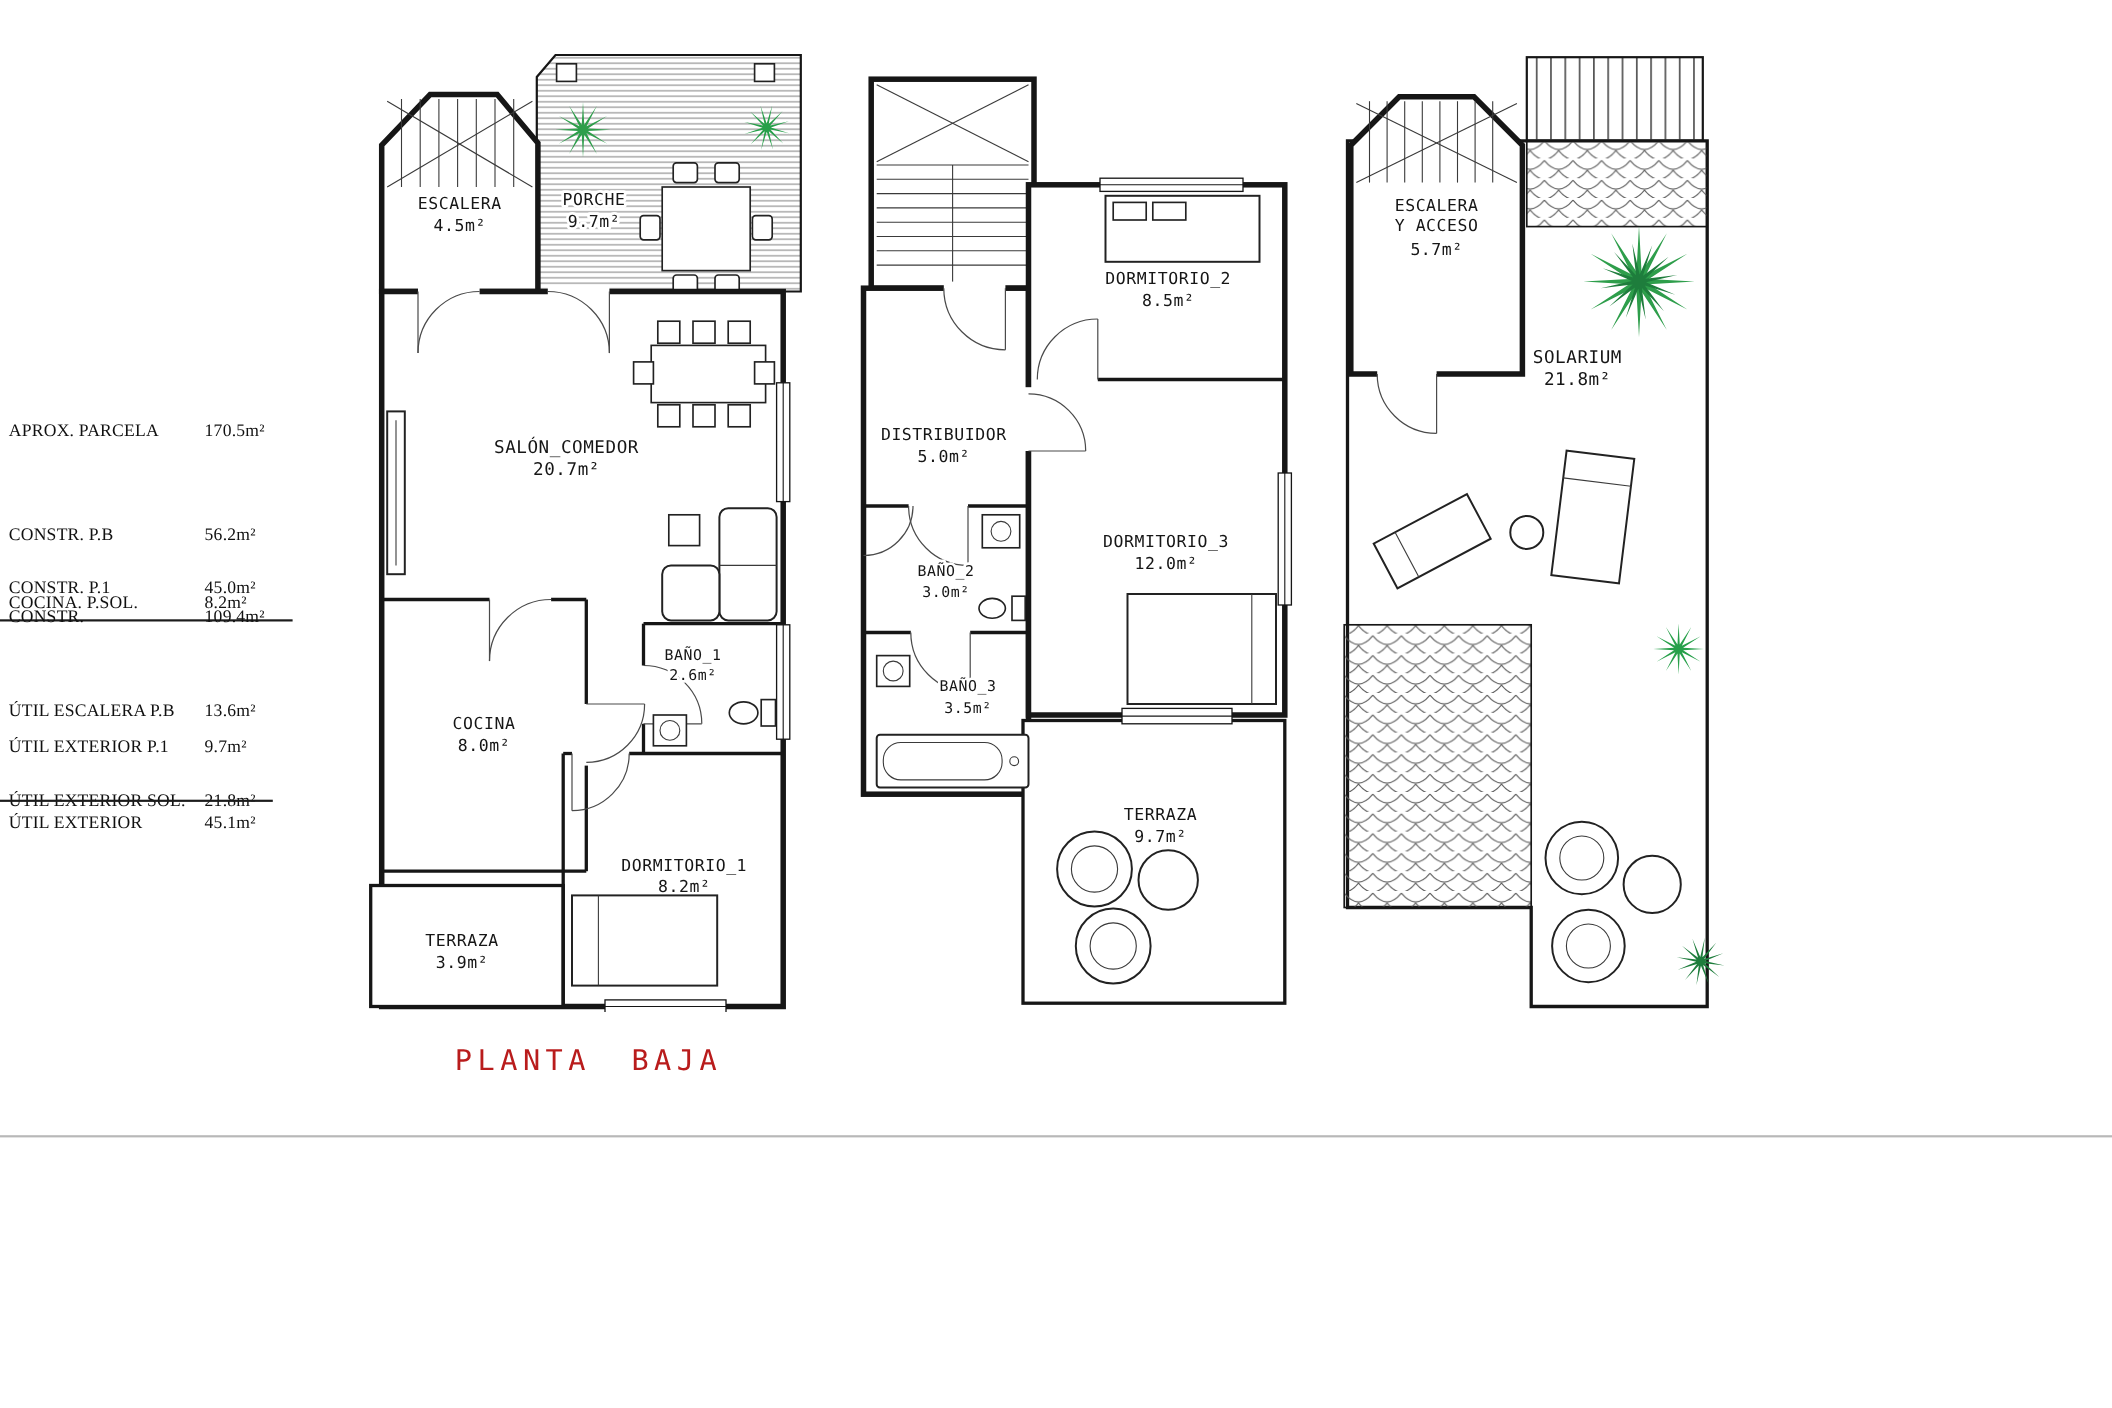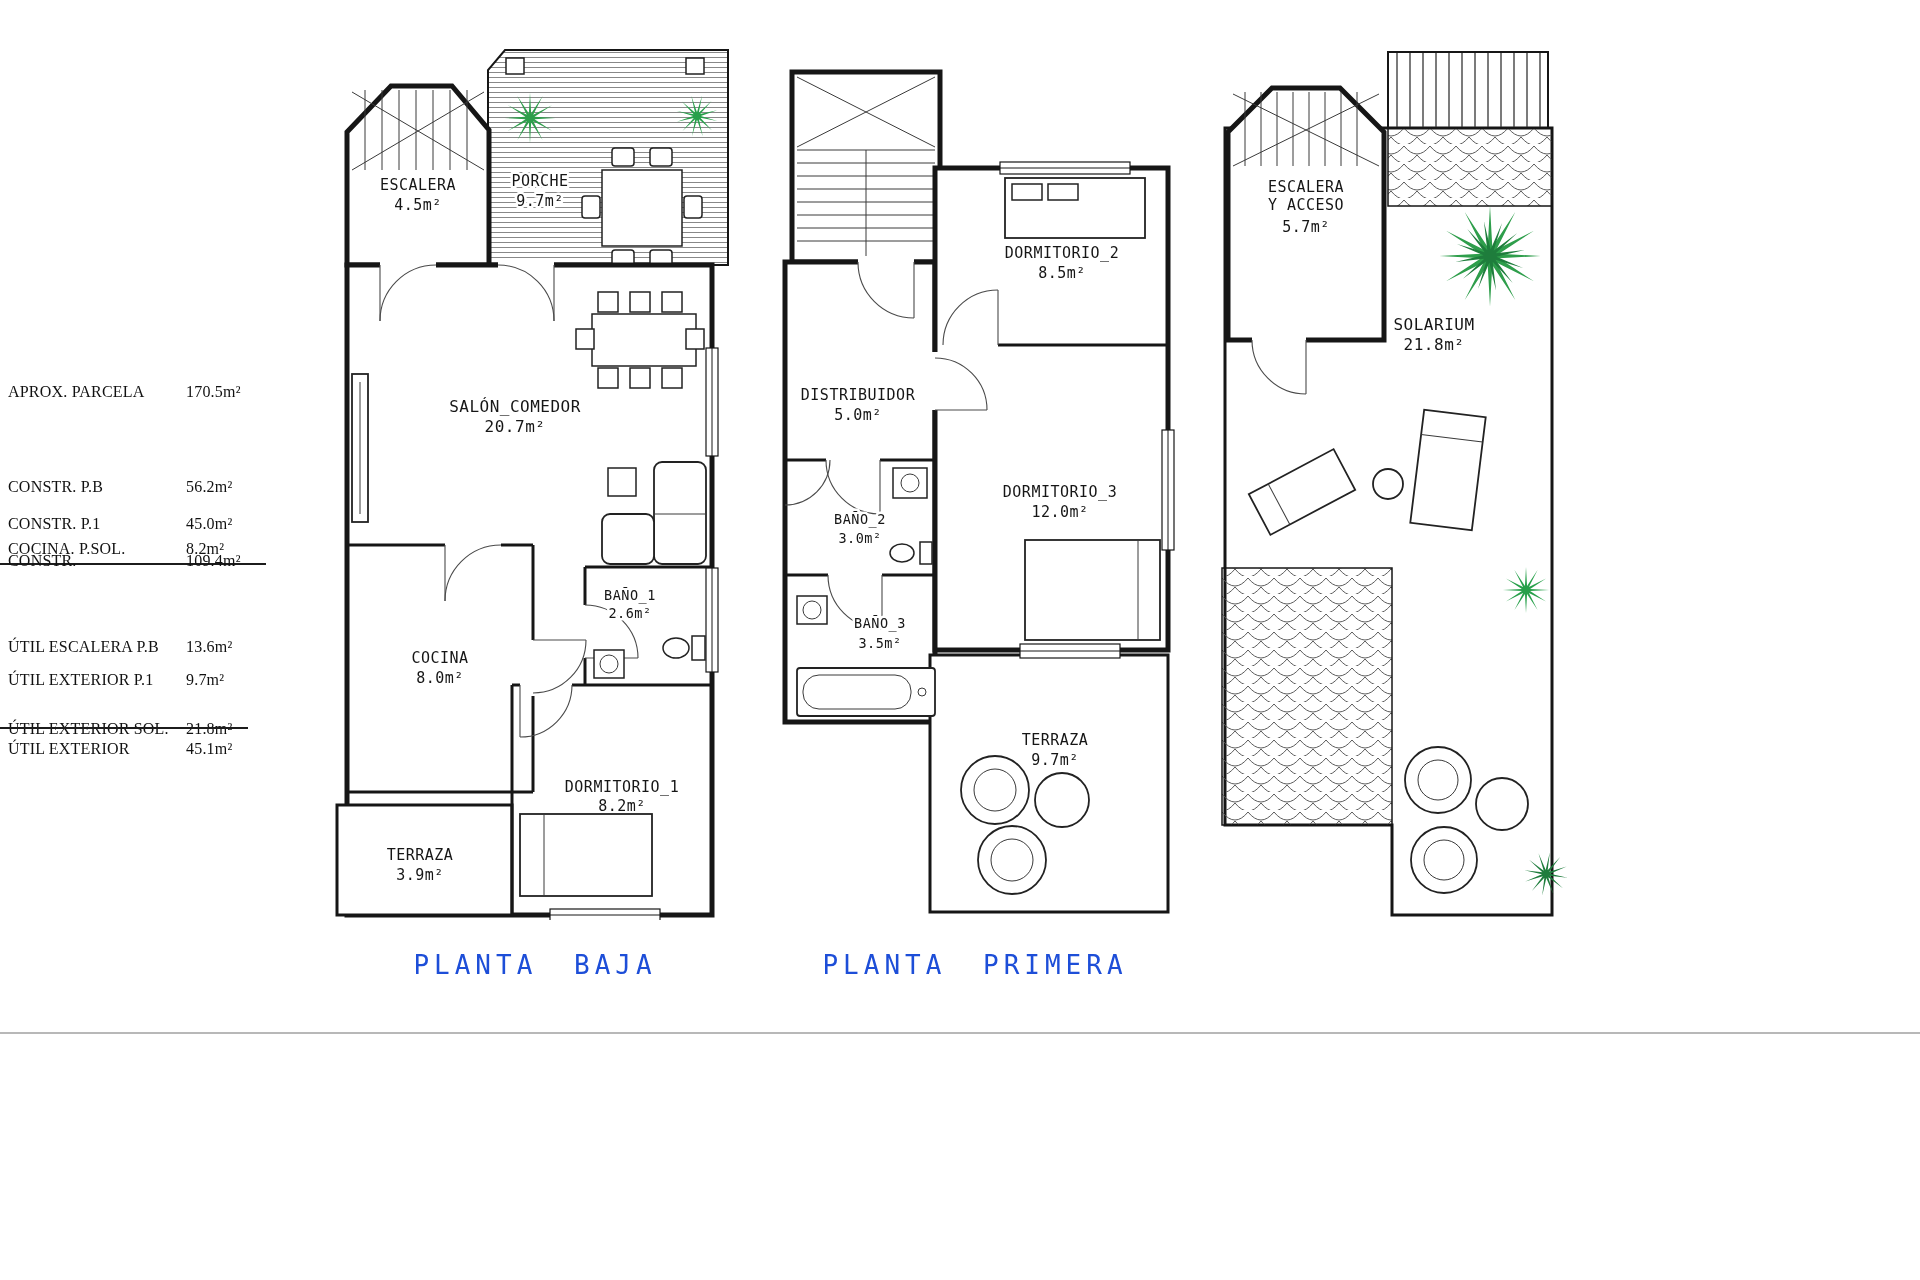--- a/index.html
+++ b/index.html
@@ -6,21 +6,21 @@
   body{width:1920px;height:1280px;background:#ffffff;position:relative;overflow:hidden;
        font-family:"DejaVu Sans Mono", monospace;}
   .sheet{position:absolute;inset:0;}
   
   .legend{position:absolute;left:8px;top:0;width:280px;color:#111;}
   .legend-row{position:absolute;white-space:nowrap;font-size:16px;letter-spacing:0.2px;font-family:Liberation Serif, serif;}
   .legend-row .val{position:absolute;left:178px;top:0;}
   .legend-sep{position:absolute;left:-8px;border-top:2px solid #1c1c1c;height:0;}
   
   .plan{position:absolute;}
-  .plan-title{position:absolute;top:950px;text-align:center;font-size:26px;color:#1d4ed8;
+  .plan-title{position:absolute;top:950px;text-align:center;font-size:26px;color:#b91c1c;
               letter-spacing:5px;word-spacing:16px;white-space:nowrap;}
   .bottom-rule{position:absolute;left:0;top:1032px;width:1920px;height:2px;background:#b8b8b8;}
   
   svg text{font-family:"DejaVu Sans Mono", monospace;fill:#161616;text-anchor:middle;letter-spacing:0.5px;}
   .t16{font-size:16px}.t15{font-size:15px}.t14{font-size:13.5px}
   .halo{paint-order:stroke;stroke:#ffffff;stroke-width:5px;stroke-linejoin:round;}
   .wall5{fill:#ffffff;stroke:#161616;stroke-width:5;}
   .wall3{fill:none;stroke:#161616;stroke-width:3;stroke-linecap:butt;}
   .wall3f{fill:#ffffff;stroke:#161616;stroke-width:3;}
   .thin{fill:none;stroke:#3a3a3a;stroke-width:1;}
@@ -38,21 +38,21 @@
 
   <div class="legend">
     <div class="legend-row" style="top:383px">
       <span class="lbl">APROX. PARCELA</span>
       <span class="val">170.5m²</span>
     </div>
     <div class="legend-row" style="top:478px">
       <span class="lbl">CONSTR. P.B</span>
       <span class="val">56.2m²</span>
     </div>
-    <div class="legend-row" style="top:515px">
+    <div class="legend-row" style="top:526px">
       <span class="lbl">CONSTR. P.1</span>
       <span class="val">45.0m²</span>
     </div>
     <div class="legend-row" style="top:540px">
       <span class="lbl">COCINA. P.SOL.</span>
       <span class="val">8.2m²</span>
     </div>
     <div class="legend-sep" style="top:563px;width:266px"></div>
     <div class="legend-row" style="top:552px">
       <span class="lbl">CONSTR.</span>
@@ -408,15 +408,14 @@
         <circle cx="1438" cy="780" r="20" class="thin"></circle>
     </g>
     <g>
       <circle cx="1444" cy="860" r="33" class="f18"></circle>
         <circle cx="1444" cy="860" r="20" class="thin"></circle>
     </g>
     <circle cx="1502" cy="804" r="26" class="f18"></circle>
   </svg>
 
   <div class="plan-title" style="left:330px;width:410px">PLANTA BAJA</div>
-  <div class="plan-title" style="left:770px;width:410px">PLANTA PRIMERA</div>
   <div class="bottom-rule"></div>
 </div>
 
 </body></html>

